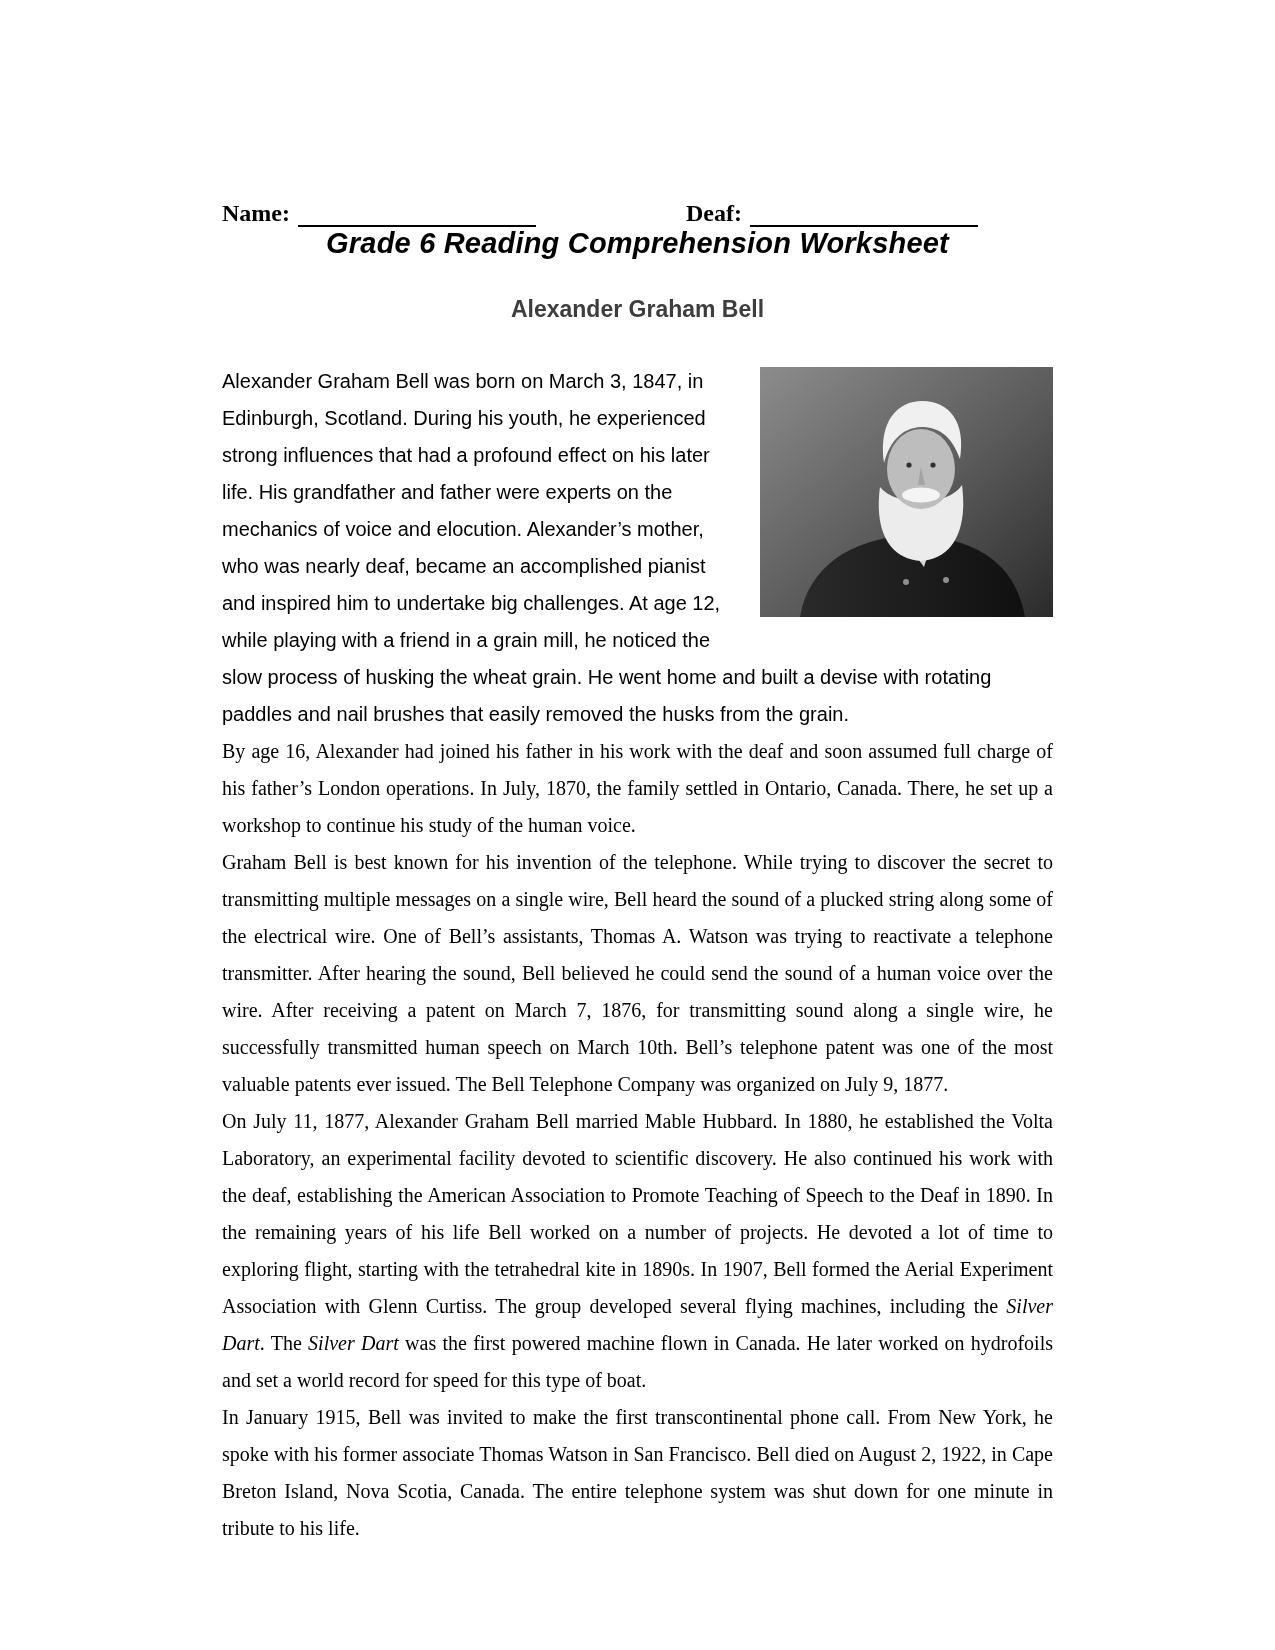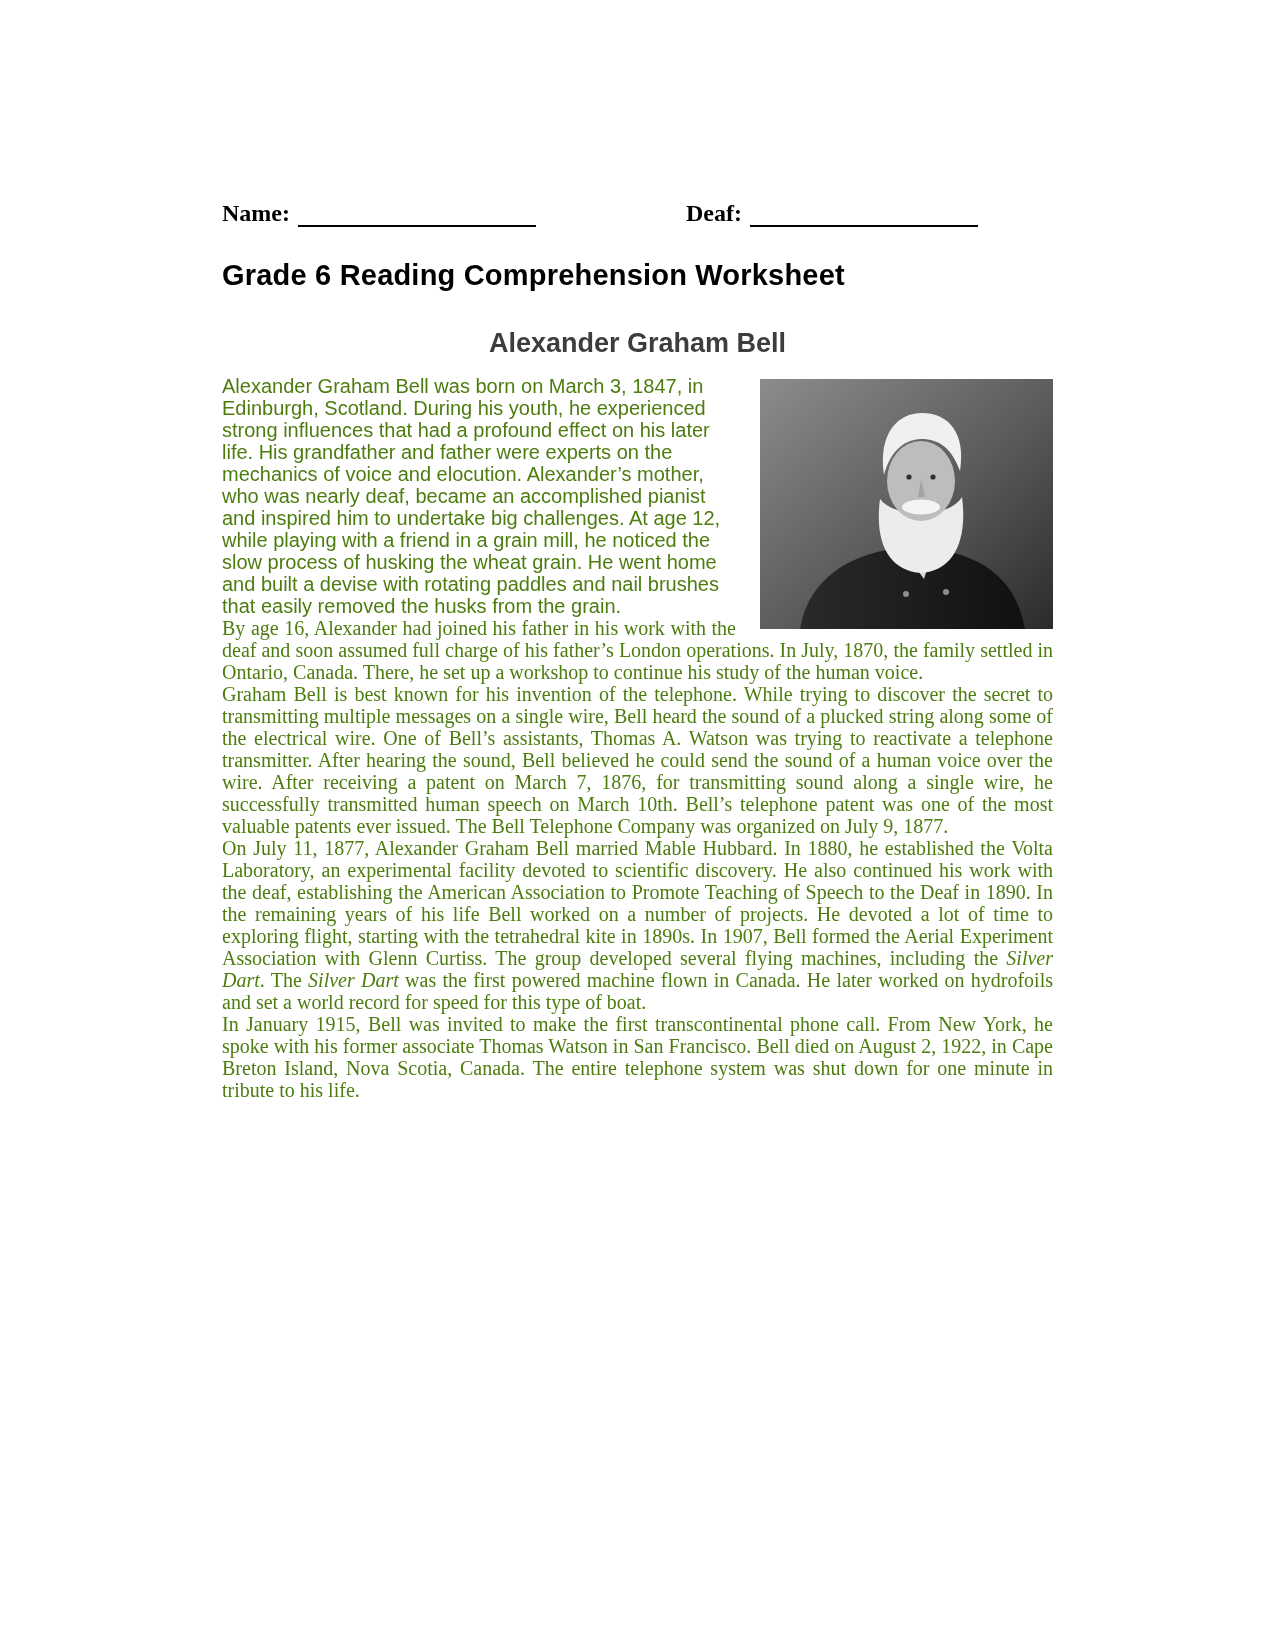--- a/index.html
+++ b/index.html
@@ -37,40 +37,41 @@
   .blank-line {
     display: inline-block;
     height: 24px;
     border-bottom: 2.5px solid #000;
   }
   .blank-name { width: 238px; }
   .blank-date { width: 228px; }
 
   
   .worksheet-title {
-    margin-top: 32px;
+    text-align: center;
     font-size: 29px;
     font-weight: bold;
     color: #000000;
     letter-spacing: 0.2px;
+    font-style: italic;
   }
   .article-title {
     margin-top: 36px;
     text-align: center;
-    font-size: 27px;
+    font-size: 23px;
     font-weight: bold;
     color: #3d3d3d;
   }
 
   
   .article-body {
-    margin-top: 16px;
+    margin-top: 40px;
     font-size: 20px;
-    line-height: 22px;
-    color: #4d7c0f;
+    line-height: 37px;
+    color: #000000;
   }
   .article-body p.para {
     margin: 0;
   }
   .para.left { text-align: left; }
   .para.justify { text-align: justify; font-family: Liberation Serif, serif; }
   .italic { font-style: italic; }
 
   
   .portrait {

